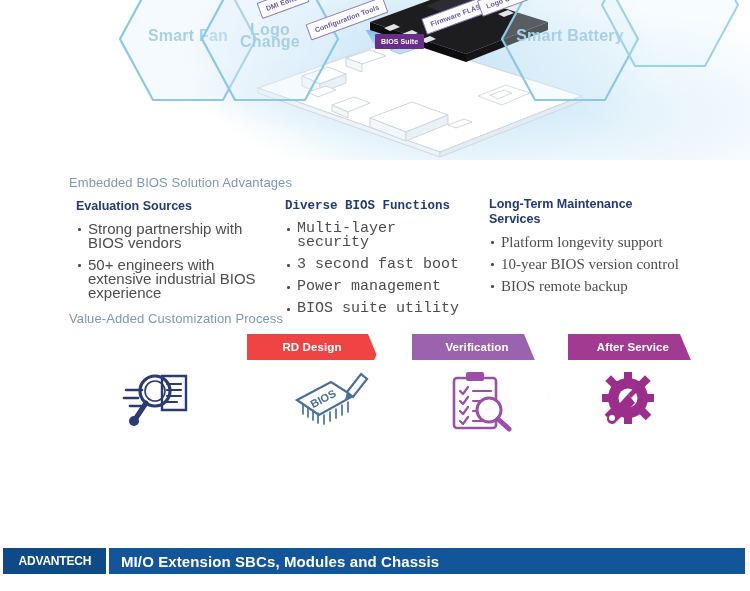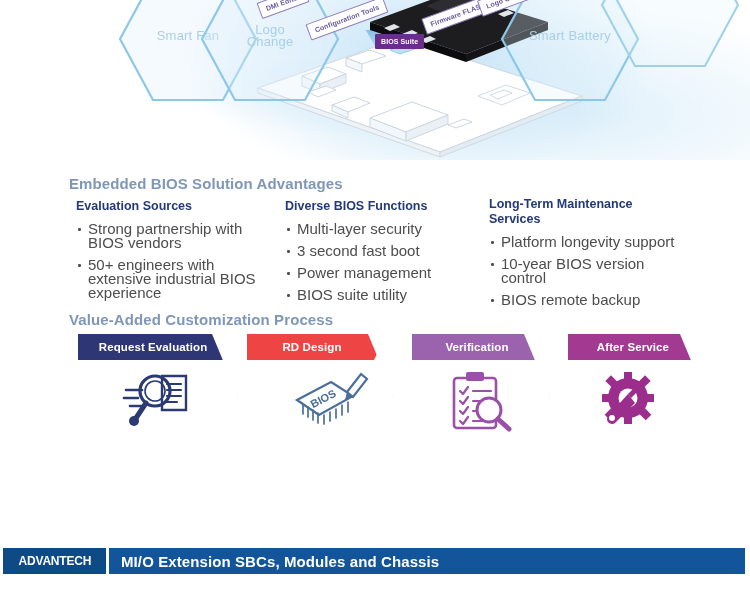--- a/index.html
+++ b/index.html
@@ -41,22 +41,22 @@
 
   .hexagon {
     position: absolute;
     border: 0;
   }
   .hexagon svg { display: block; overflow: visible; }
   .hex-label {
     position: absolute;
     width: 100%;
     text-align: center;
-    font-size: 13px;
-    font-weight: 400;
+    font-size: 16px;
+    font-weight: 700;
     color: #a9cfe8;
     letter-spacing: .2px;
     line-height: 12px;
   }
 
   
   .tag {
     position: absolute;
     color: #ffffff;
     font-size: 7px;
@@ -77,22 +77,22 @@
   }
   .chipstack {
     position: absolute;
     left: 340px; top: -18px;
     width: 230px; height: 80px;
   }
 
   
   .section-title {
     position: absolute;
-    font-size: 15px;
-    font-weight: 700;
+    font-size: 13px;
+    font-weight: 400;
     color: #7e97b8;
     letter-spacing: .1px;
     white-space: nowrap;
     text-align: right;
   }
 
   
   .col { position: absolute; }
   .col h3 {
     margin: 0 0 8px 0;
@@ -315,47 +315,44 @@
 <div class="section-title" style="left:69px; top:175px;">Embedded BIOS Solution Advantages</div>
 
 <div class="col" style="left:76px; top:199px; width:190px;">
   <h3>Evaluation Sources</h3>
   <ul>
     <li>Strong partnership with BIOS vendors</li>
     <li>50+ engineers with extensive industrial BIOS experience</li>
   </ul>
 </div>
 
-<div class="col" style="left:285px; top:199px; width:185px;">
+<div class="col" style="left:285px; top:199px; width:185px;font-family:Liberation Mono, monospace;">
   <h3>Diverse BIOS Functions</h3>
   <ul>
     <li>Multi-layer security</li>
     <li>3 second fast boot</li>
     <li>Power management</li>
     <li>BIOS suite utility</li>
   </ul>
 </div>
 
 <div class="col" style="left:489px; top:197px; width:195px;">
   <h3>Long-Term Maintenance Services</h3>
-  <ul style="margin-top:2px;">
+  <ul style="margin-top:2px;font-family:Liberation Serif, serif;">
     <li>Platform longevity support</li>
     <li>10-year BIOS version control</li>
     <li>BIOS remote backup</li>
   </ul>
 </div>
 
 <div class="section-title" style="left:69px; top:311px;">Value-Added Customization Process</div>
 
 <div id="process">
 
   <div class="proc-body first" style="left:0px; width:160px;">
-    <div class="proc-head" style="left:0; width:160px; background:#2f3675;">
-      <span>Request Evaluation</span>
-    </div>
     <div class="proc-icon">
       <svg width="72" height="62" viewBox="0 0 72 62">
         <g fill="none" stroke="#2b3a73" stroke-width="2.6" stroke-linecap="round">
           <line x1="4" y1="20" x2="20" y2="20"></line>
           <line x1="2" y1="28" x2="16" y2="28"></line>
           <line x1="8" y1="36" x2="22" y2="36"></line>
         </g>
         <path d="M40 6 L64 6 L64 40 L40 40 Z" fill="#ffffff" stroke="#2b3a73" stroke-width="2.4"></path>
         <g stroke="#2b3a73" stroke-width="2.1" stroke-linecap="round">
           <line x1="45" y1="14" x2="59" y2="14"></line>

